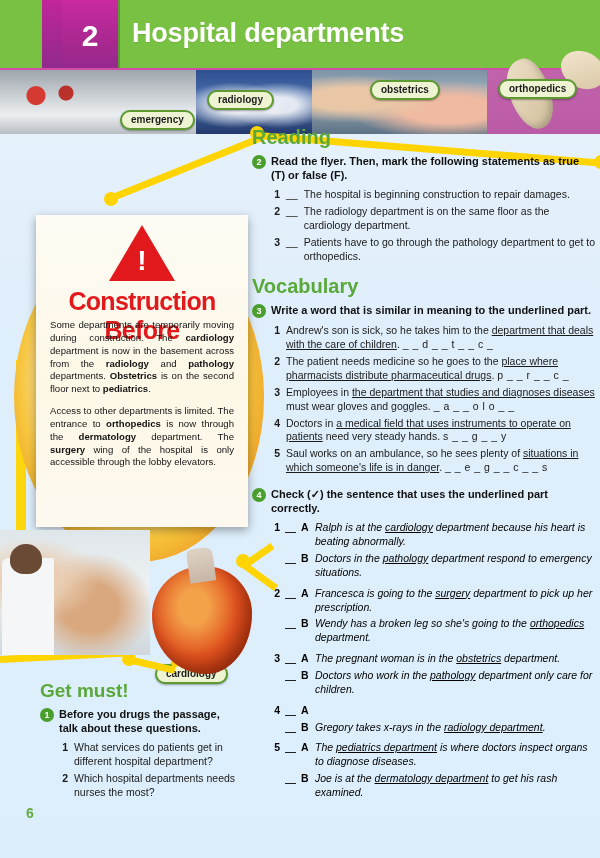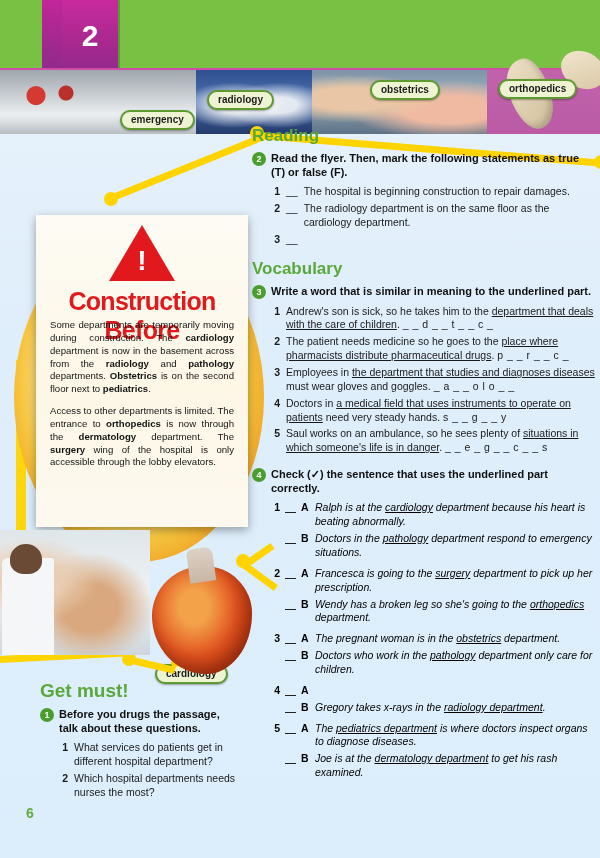--- a/index.html
+++ b/index.html
@@ -64,21 +64,21 @@
         padding:2px 9px 3px;line-height:1.1;white-space:nowrap;
         box-shadow:0 1px 2px rgba(0,0,0,.35);}
 
   
   .yl{position:absolute;background:#ffd400;}
   .node{position:absolute;width:14px;height:14px;border-radius:50%;
         background:#ffd400;}
 
   
   .rcol{position:absolute;left:252px;top:126px;width:344px;}
-  .sec-head{color:#5aa83a;font-size:17px;font-weight:bold;margin:0 0 5px;}
+  .sec-head{color:#5aa83a;font-size:20px;font-weight:bold;margin:0 0 5px;}
   .task{display:flex;gap:5px;margin:0 0 6px;}
   .bullet{flex:0 0 auto;width:14px;height:14px;border-radius:50%;
           background:#4a9e2e;color:#fff;font-size:9px;font-weight:bold;
           display:flex;align-items:center;justify-content:center;
           margin-top:1px;}
   .task-text{font-size:11px;font-weight:bold;color:#111;line-height:1.28;}
   .items{margin:2px 0 0 18px;}
   .item{display:flex;gap:6px;font-size:10.5px;color:#1a1a1a;
         line-height:1.32;margin-bottom:3px;}
   .item .n{flex:0 0 10px;font-weight:bold;text-align:right;}
@@ -141,20 +141,21 @@
 
 <div id="page">
 
   <div class="header">
     <div class="hdr-green"></div>
     <div class="bar b1"></div>
     <div class="bar b3"></div>
     <div class="numblock">
       <span>2</span>
     </div>
+    <div class="hdr-title">Hospital departments</div>
   </div>
 
   <div class="band">
     <div class="band-magenta"></div>
     <div class="photo ph-emerg"></div>
     <div class="photo ph-xray"></div>
     <div class="photo ph-obst"></div>
     <div class="photo ph-ortho"></div>
   </div>
   <div class="bone"></div>
@@ -219,20 +220,21 @@
           <span class="tx">The hospital is beginning construction to repair damages.</span>
         </div>
       <div class="item">
           <span class="n">2</span>
           <span class="bl">__</span>
           <span class="tx">The radiology department is on the same floor as the cardiology department.</span>
         </div>
       <div class="item">
           <span class="n">3</span>
           <span class="bl">__</span>
+          <span class="tx">Patients have to go through the pathology department to get to orthopedics.</span>
         </div>
     </div>
 
     <div class="sec-head" style="margin-top:12px">Vocabulary</div>
     <div class="task">
       <div class="bullet">3</div>
       <div class="task-text">Write a word that is similar in meaning to the underlined part.</div>
     </div>
     <div class="items" id="vocab3-items">
         <div class="item">

